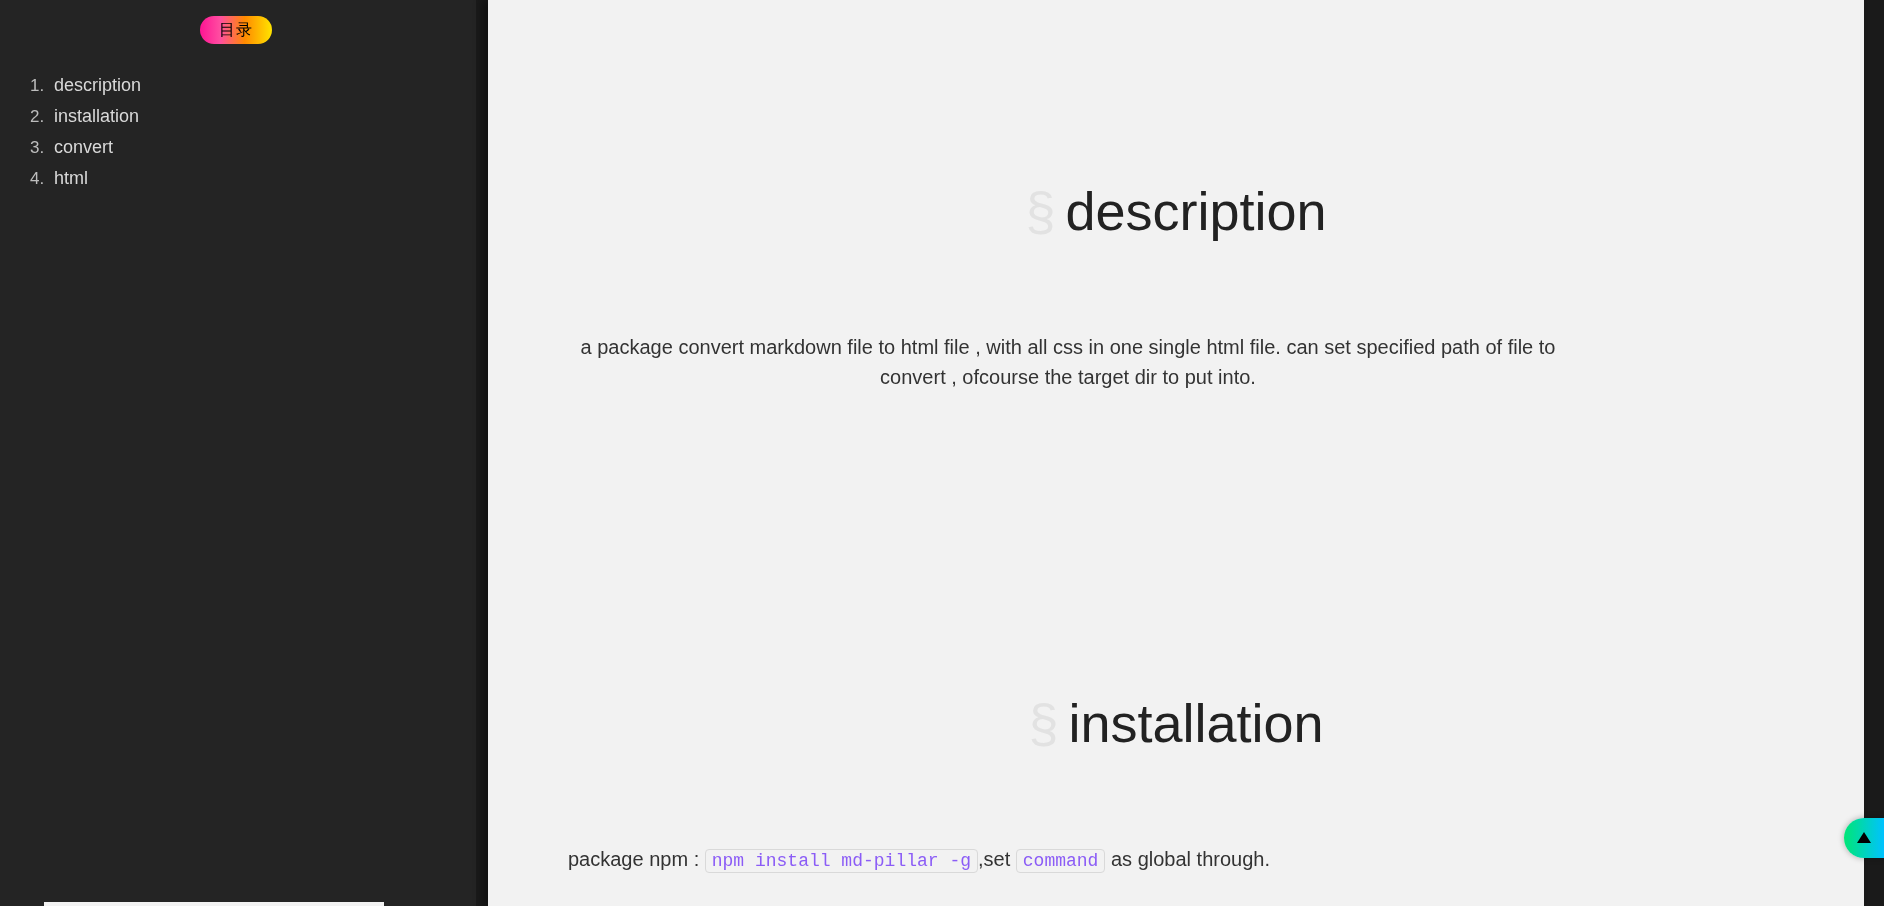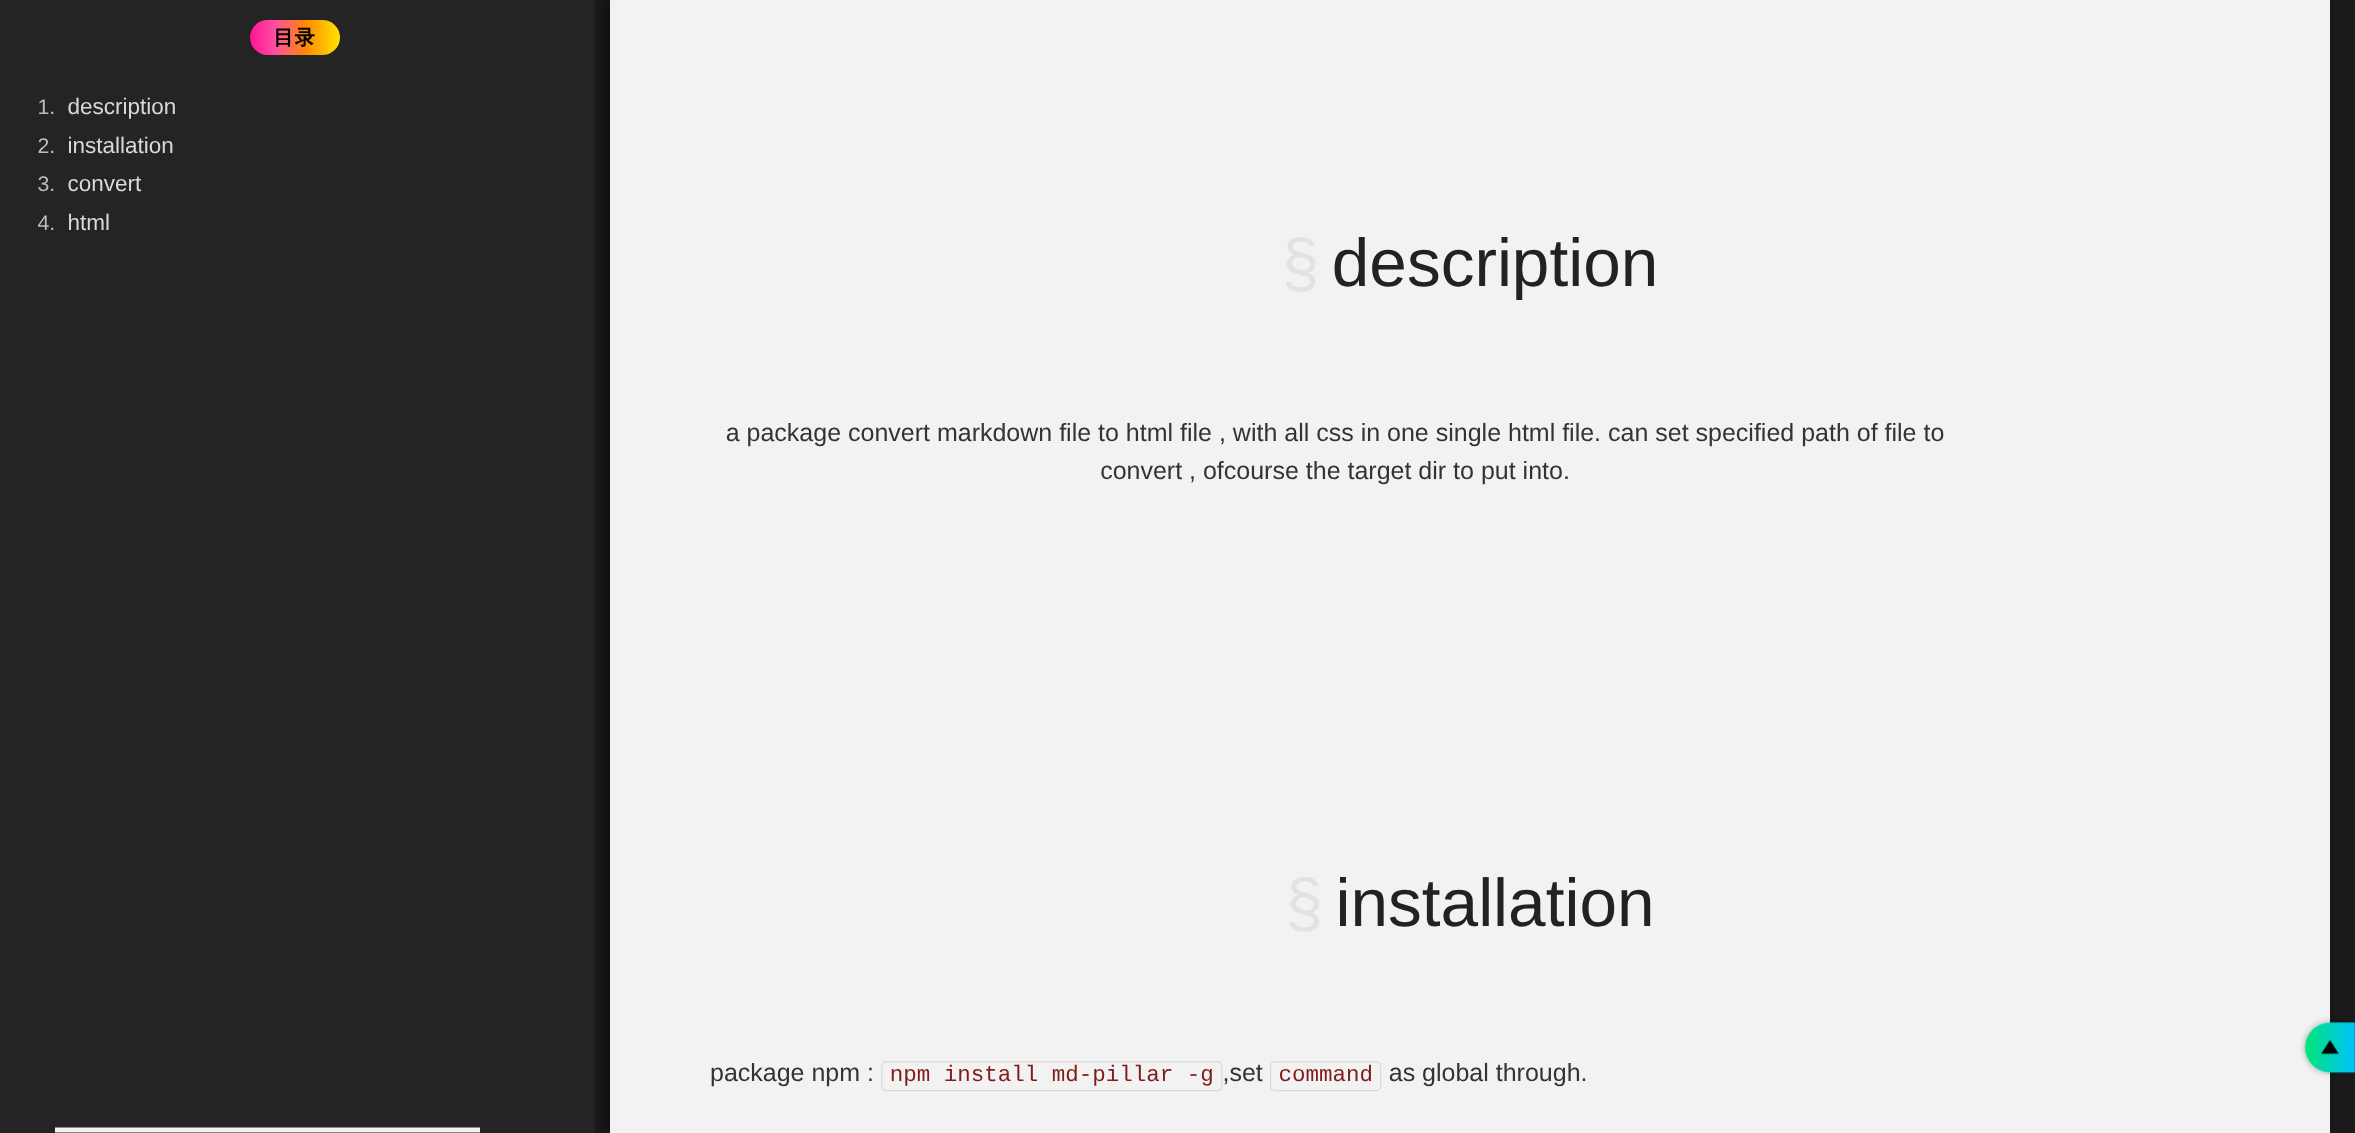--- a/index.html
+++ b/index.html
@@ -25,21 +25,21 @@
     left:200px;
     width:72px;
     height:28px;
     border-radius:14px;
     background:linear-gradient(90deg,#ff1493 0%,#ff4ea1 28%,#ff8a00 62%,#ffe400 100%);
     display:flex;
     align-items:center;
     justify-content:center;
     color:#000;
     font-size:16px;
-    font-weight:700;
+    font-weight:400;
     letter-spacing:1px;
   }
   .toc-list {
     position:absolute;
     top:70px;
     left:30px;
     list-style:none;
   }
   .toc-list li {
     display:flex;
@@ -99,21 +99,21 @@
   .para-inline {
     font-size:20px;
     color:#333;
     line-height:30px;
     font-weight:400;
     margin-top:90px;
   }
   code.inline {
     font-family:"Consolas","Courier New",monospace;
     font-size:18px;
-    color:#7f1d1d;
+    color:#8b5cf6;
     background:#f2f2f2;
     border:1px solid #d9d9d9;
     border-radius:4px;
     padding:1px 6px;
   }
 
   
   .to-top {
     position:fixed;
     right:0;

